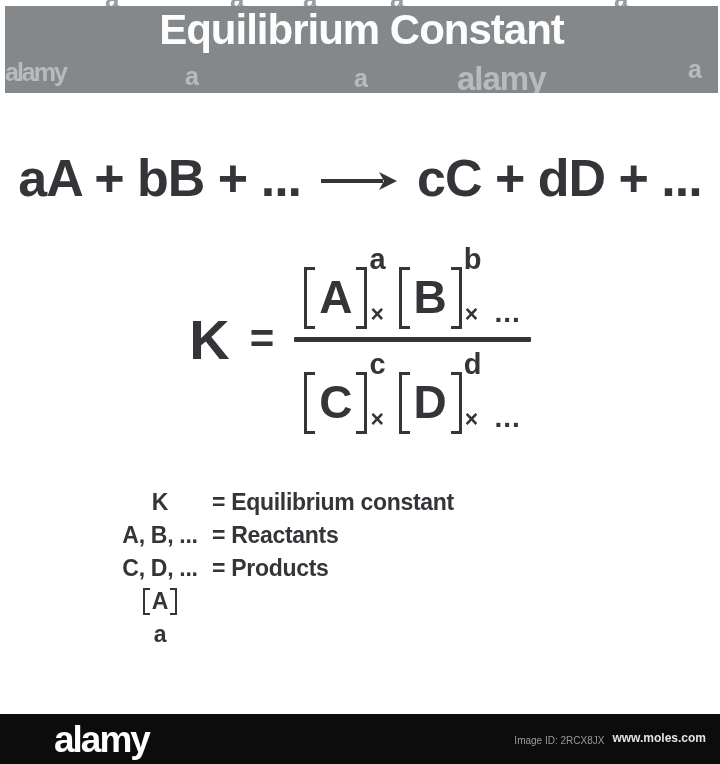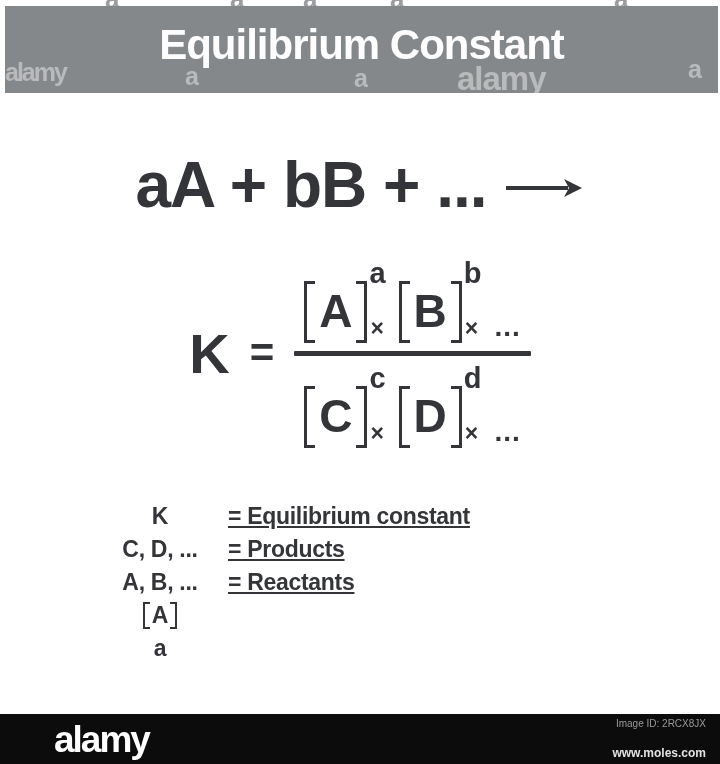--- a/index.html
+++ b/index.html
@@ -25,21 +25,20 @@
   .banner {
     position: relative;
     height: 87px;
     margin: 0 2px 0 5px;
     background: var(--banner, #85888a);
     overflow: hidden;
     flex: 0 0 auto;
   }
   .banner-title {
     text-align: center;
-    padding-top: 15px;
     font-size: 42px;
     font-weight: bold;
     letter-spacing: -1px;
     color: var(--title, #fdfdfd);
   }
   .wm { position: absolute; font-weight: bold; color: rgba(255,255,255,0.42); line-height: 1; }
   .wm-word-left   { left: 0px;   top: 54px; font-size: 25px; letter-spacing: -2px; }
   .wm-letter-1    { left: 180px; top: 58px; font-size: 25px; }
   .wm-letter-2    { left: 349px; top: 60px; font-size: 25px; }
   .wm-word-center { left: 452px; top: 56px; font-size: 33px; letter-spacing: -1px; }
@@ -47,21 +46,21 @@
 
   
   main { flex: 1 1 auto; }
 
   .equation {
     margin-top: 56px;
     display: flex;
     justify-content: center;
     align-items: center;
     gap: 18px;
-    font-size: 64px;
+    font-size: 52px;
     font-weight: bold;
     letter-spacing: -1px;
     line-height: 1.15;
   }
   .arrow-svg { display: block; margin-top: 4px; }
 
   
   .formula {
     margin-top: 36px;
     display: flex;
@@ -119,21 +118,21 @@
     font-weight: bold;
     letter-spacing: -0.3px;
   }
   .lterm {
     width: 88px;
     display: flex;
     justify-content: center;
     align-items: center;
     flex: 0 0 auto;
   }
-  .ldef { margin-left: 24px; white-space: nowrap; text-decoration: underline; }
+  .ldef { margin-left: 8px; white-space: nowrap; }
   .lbr { display: inline-block; width: 7px; height: 27px; border: 2px solid var(--ink, #343538); }
   .lbr.l { border-right: none; }
   .lbr.r { border-left: none; }
   .lsym { padding: 0 2px; }
 
   
   footer {
     flex: 0 0 auto;
     height: 50px;
     background: var(--footer_bg, #0c0c0c);
@@ -145,23 +144,23 @@
     margin-left: 54px;
     font-size: 37px;
     font-weight: bold;
     letter-spacing: -2px;
     color: #ffffff;
     line-height: 1;
   }
   .footer-right {
     margin-right: 14px;
     display: flex;
-    flex-direction: column;
+    flex-direction: row;
     align-items: flex-end;
-    gap: 18px;
+    gap: 8px;
     line-height: 1.1;
   }
   .image-id { font-size: 10px; color: var(--id_text, #9a9a9a); }
   .website  { font-size: 12px; font-weight: bold; color: var(--url_text, #e3e3e3); }
 </style>
 </head>
 <body>
 
 <div class="top-strip">
   <span class="wm-top" style="left:105px">a</span>
@@ -181,20 +180,21 @@
 </header>
 
 <main>
 
   <div class="equation">
     <span>aA + bB + ...</span>
     <svg class="arrow-svg" width="80" height="26" viewBox="0 0 80 26">
       <line x1="2" y1="13" x2="64" y2="13" stroke="#343538" stroke-width="4"></line>
       <path d="M60 4 L78 13 L60 22 L65 13 Z" fill="#343538"></path>
     </svg>
+    <span>cC + dD + ...</span>
   </div>
 
   <div class="formula">
     <span class="formula-k">K</span>
     <span class="formula-eq">=</span>
 
     <div class="fraction">
 
       <div class="frow">
         <span class="term">
@@ -252,26 +252,26 @@
 
     </div>
   </div>
 
   <div class="legend">
     <div class="lrow">
       <span class="lterm">K</span>
       <span class="ldef">= Equilibrium constant</span>
     </div>
     <div class="lrow">
+      <span class="lterm">A, B, ...</span>
+      <span class="ldef">= Reactants</span>
+    </div>
+    <div class="lrow">
       <span class="lterm">C, D, ...</span>
       <span class="ldef">= Products</span>
-    </div>
-    <div class="lrow">
-      <span class="lterm">A, B, ...</span>
-      <span class="ldef">= Reactants</span>
     </div>
     <div class="lrow">
       <span class="lterm">
         <span class="lbr l"></span>
         <span class="lsym">A</span>
         <span class="lbr r"></span>
       </span>
     </div>
     <div class="lrow">
       <span class="lterm">a</span>

